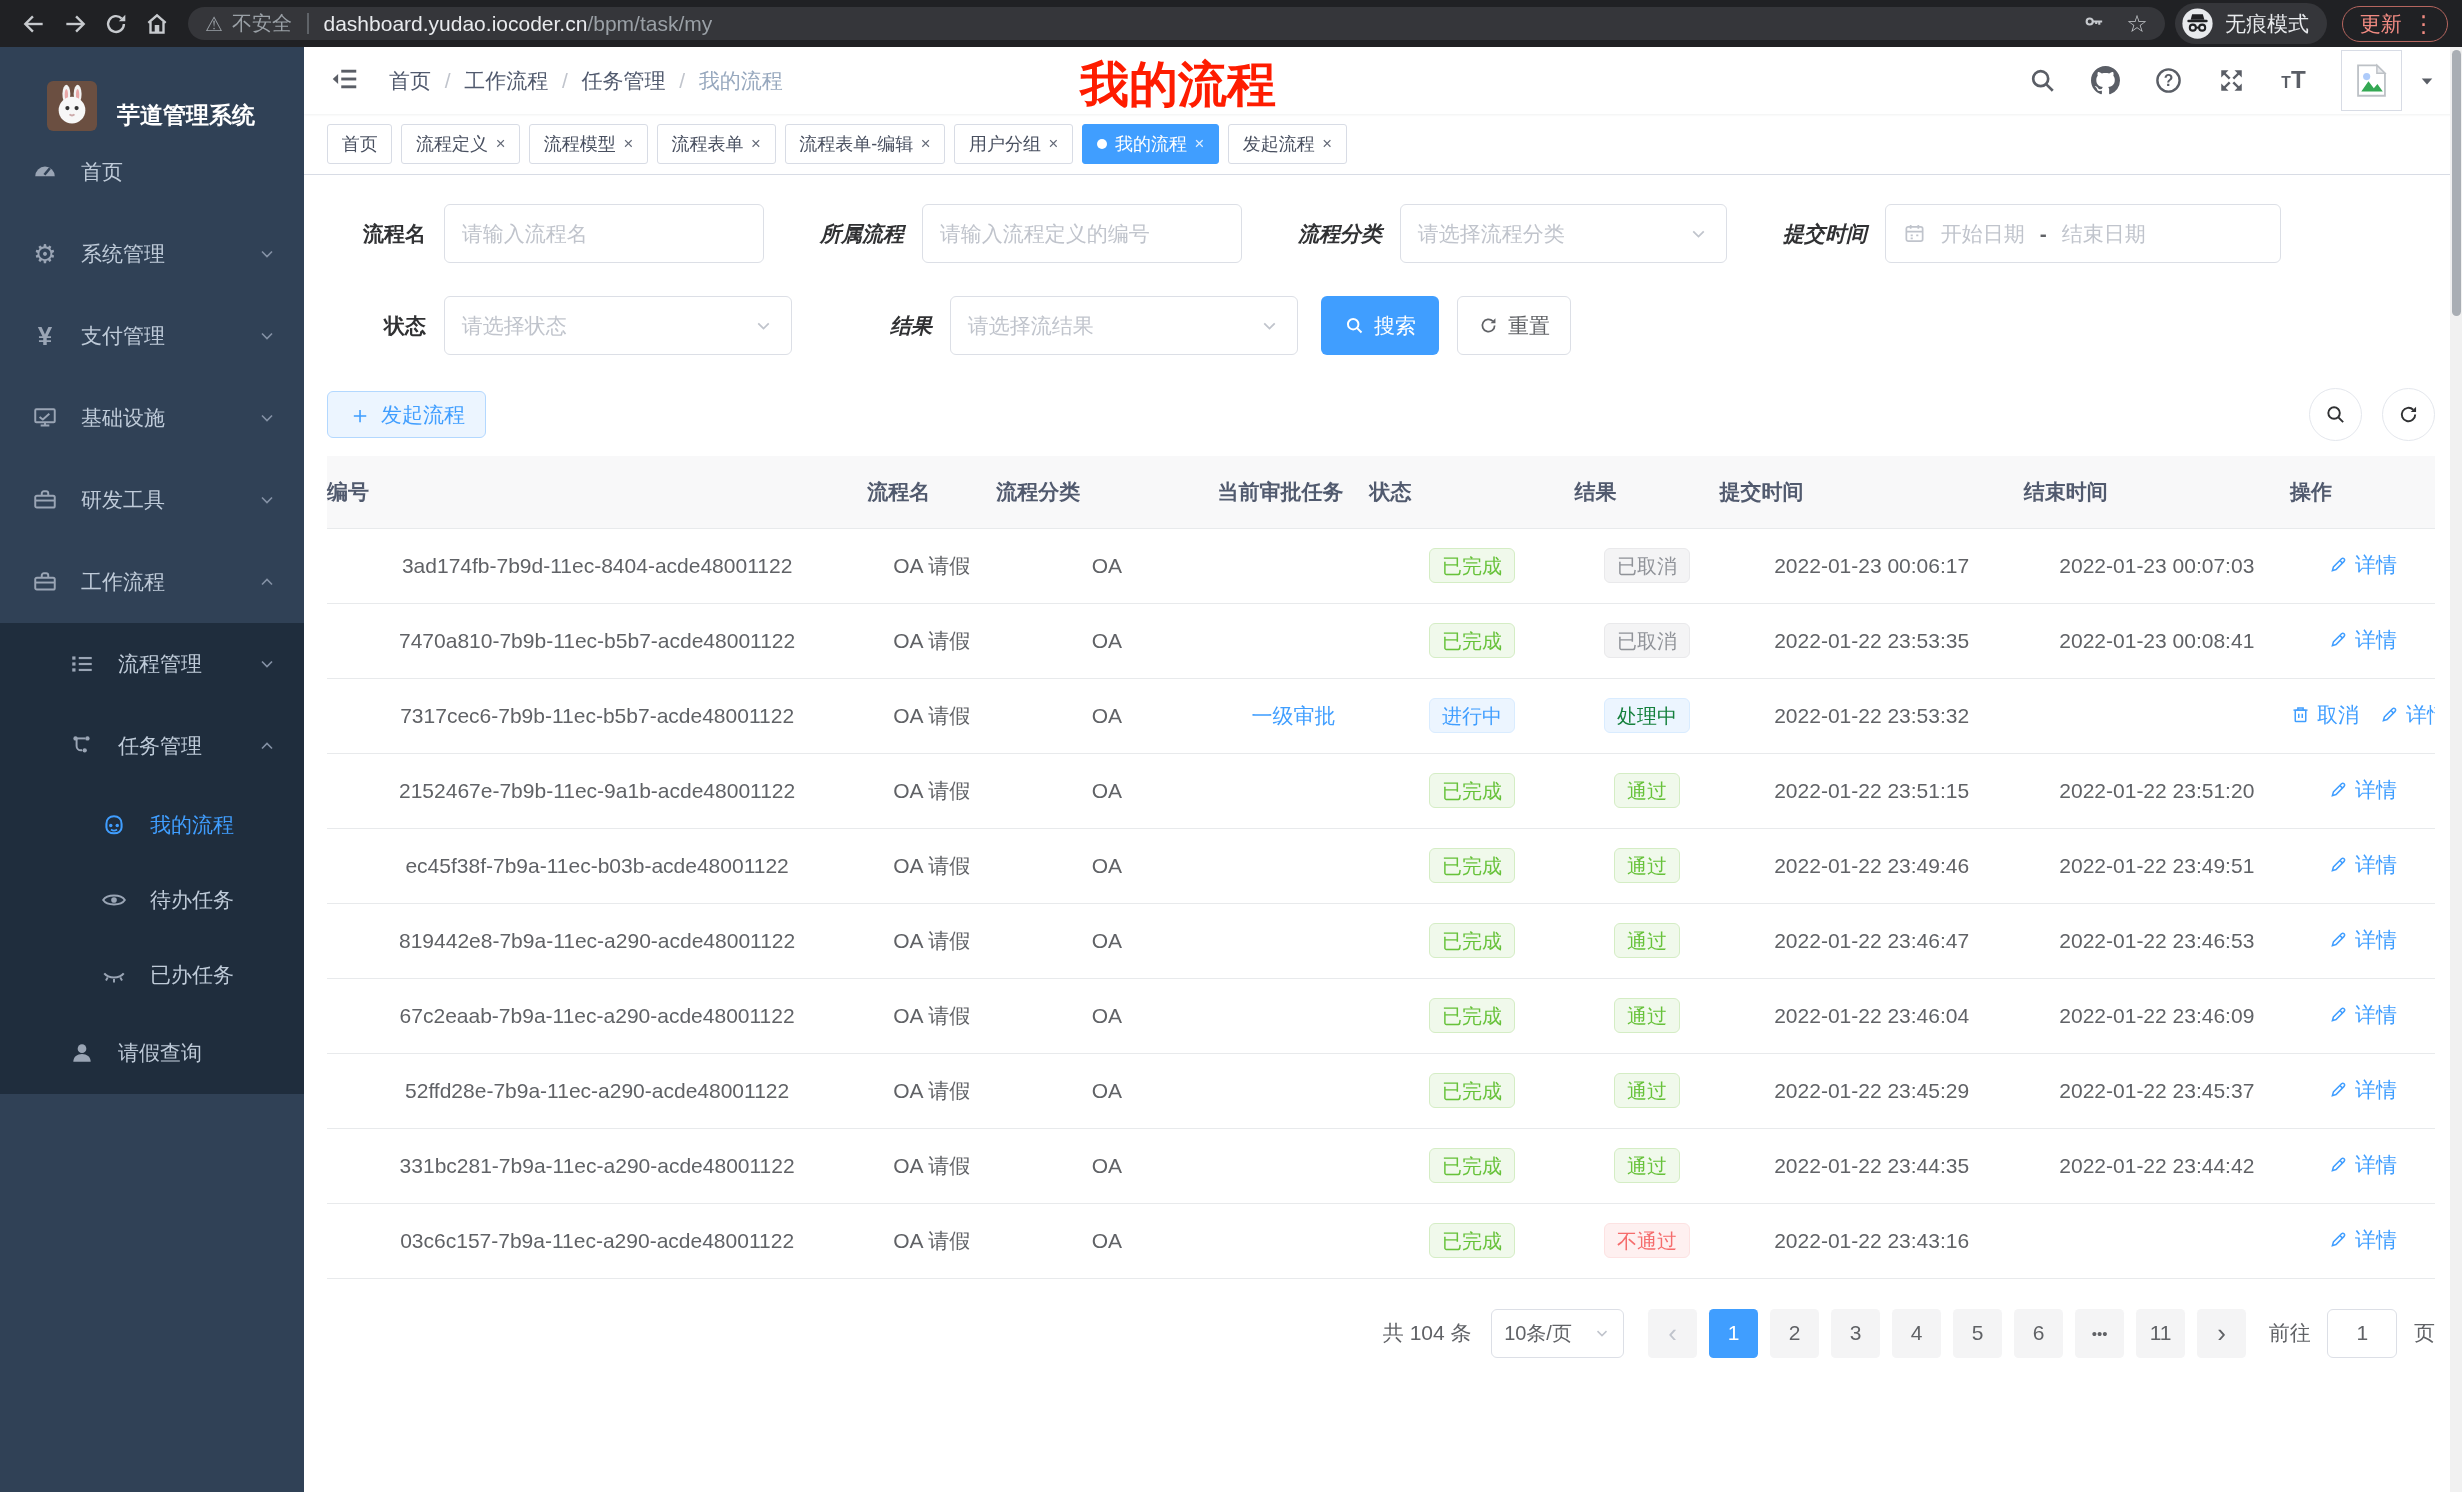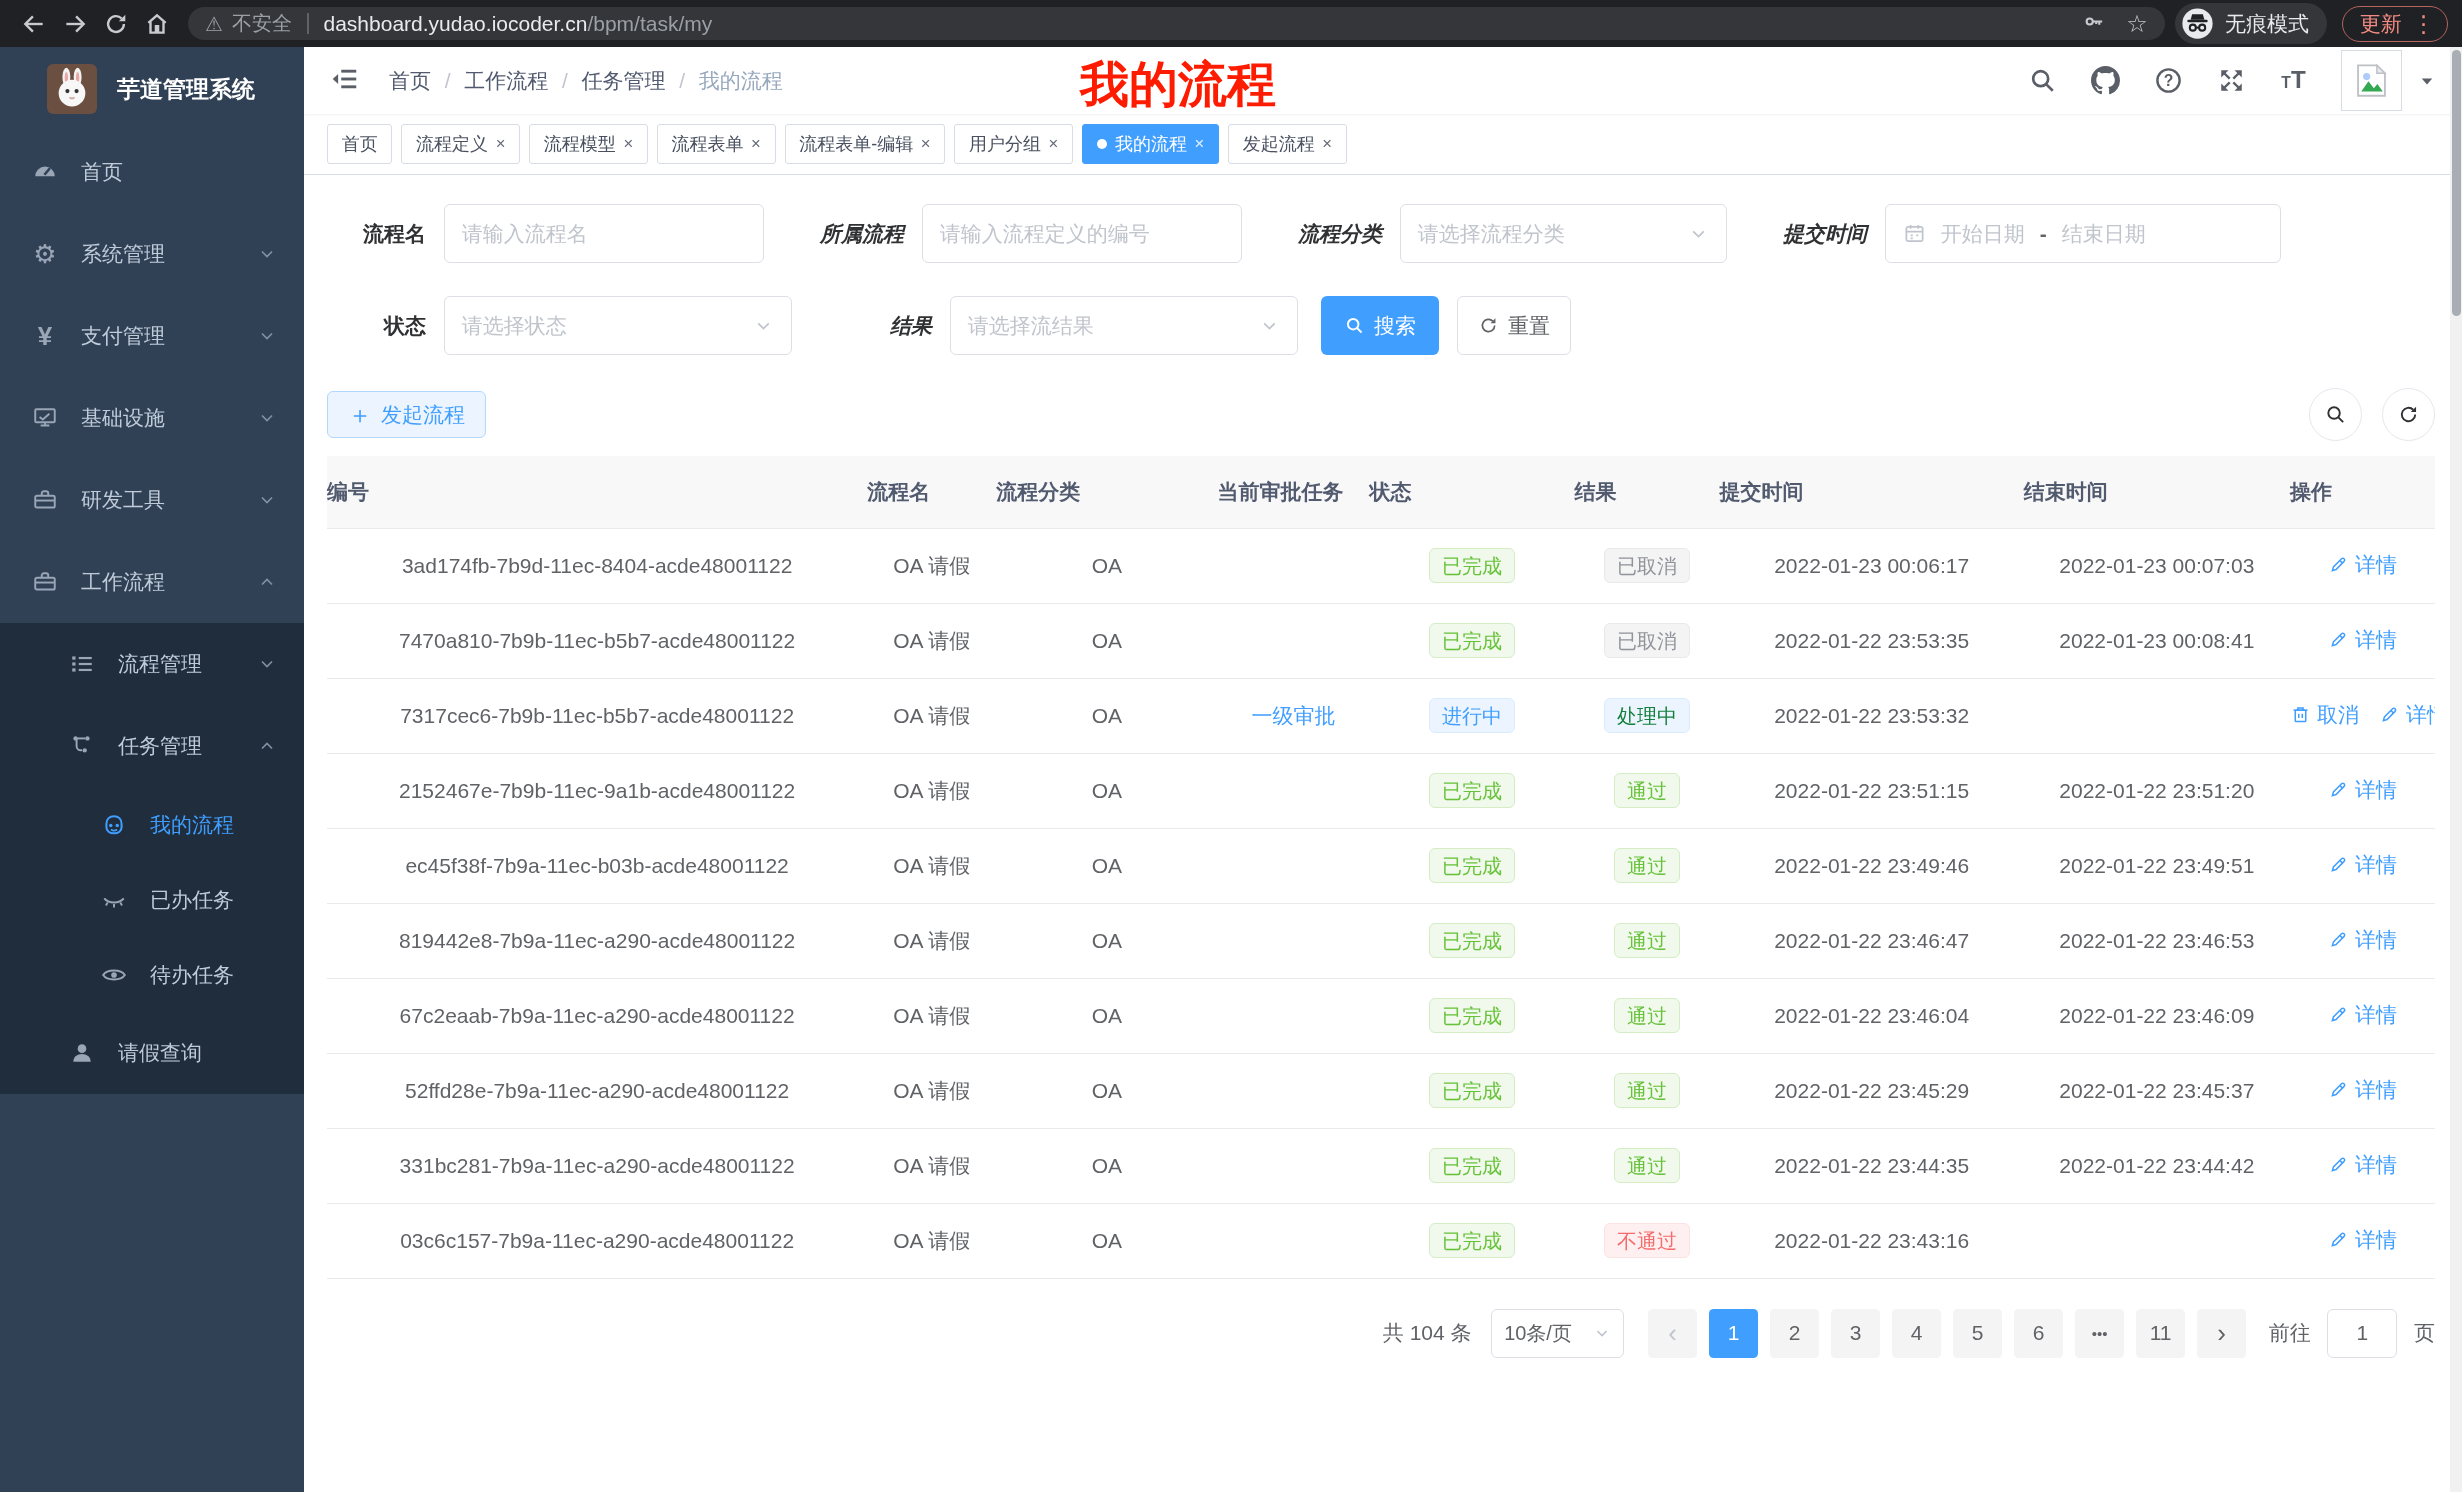--- a/index.html
+++ b/index.html
@@ -22,21 +22,21 @@
   .incog { display: flex; align-items: center; gap: 10.7px; background: #35363a; border-radius: 21px; padding: 3.8px 18px 3.8px 6px; color: #e8eaed; font-size: 21px; margin-right: 15px; flex-shrink: 0; }
   .incog svg { width: 33px; height: 33px; }
   .update-pill { display: flex; align-items: flex-end; gap: 10.7px; border: 1.5px solid #b5655e; border-radius: 20px; padding: 3px 12px 3px 16.7px; color: #f28b82; font-size: 21px; flex-shrink: 0; }
   .update-pill .dots { font-size: 23px; }
 
   
   .app { display: flex; height: 1446px; }
 
   
   .sidebar { width: 304px; flex-shrink: 0; background: #304156; overflow: hidden; }
-  .logo-row { height: 84px; display: flex; align-items: center; padding-left: 47px; gap: 20px; }
+  .logo-row { height: 84px; display: flex; align-items: flex-end; padding-left: 47px; gap: 20px; }
   .logo-img { width: 50px; height: 50px; border-radius: 4.6px; overflow: hidden; flex-shrink: 0; }
   .logo-img svg { width: 50px; height: 50px; display: block; }
   .logo-title { color: #fff; font-size: 23px; font-weight: 700; white-space: nowrap; }
   .menu-item { height: 82px; display: flex; align-items: center; padding: 0 27px 0 30px; color: #bfcbd9; font-size: 21px; cursor: pointer; }
   .menu-item.lvl2 { padding-left: 67px; }
   .menu-item.lvl3 { padding-left: 99px; height: 75px; }
   .menu-item.in-sub { background: #1f2d3d; }
   .menu-item .mi-icon { width: 30px; height: 30px; display: flex; align-items: center; justify-content: center; color: #9aa5b5; flex-shrink: 0; }
   .menu-item .mi-icon svg { width: 26px; height: 26px; }
   .menu-item .mi-icon .uni { font-size: 26px; line-height: 1; }
@@ -324,37 +324,37 @@
                 <path d="M5 11c0-4.5 3-7 7-7s7 2.5 7 7v3c0 3.4-3 5.6-7 5.6S5 17.4 5 14z" fill="none" stroke="currentColor" stroke-width="1.9"></path>
                 <circle cx="9" cy="12.5" r="1.6" fill="currentColor"></circle>
                 <circle cx="15" cy="12.5" r="1.6" fill="currentColor"></circle>
                 <path d="M9.2 16.2c1.9 1.3 3.7 1.3 5.6 0" stroke="currentColor" stroke-width="1.7" fill="none"></path>
               </svg>
             </span>
             <span class="mi-label">我的流程</span>
           </div>
           <div class="menu-item lvl3 in-sub">
             <span class="mi-icon">
+              <svg viewBox="0 0 24 24">
+                <path d="M2 12c3.5-5.5 16.5-5.5 20 0-3.5 5.5-16.5 5.5-20 0z" fill="none" stroke="currentColor" stroke-width="1.8"></path>
+                <circle cx="12" cy="12" r="2.6" fill="currentColor"></circle>
+              </svg>
+            </span>
+            <span class="mi-label">待办任务</span>
+          </div>
+          <div class="menu-item lvl3 in-sub">
+            <span class="mi-icon">
               <svg viewBox="0 0 24 24" fill="none" stroke="currentColor" stroke-width="1.8">
                 <path d="M3 10.5c4 5 14 5 18 0"></path>
                 <line x1="6.2" y1="14.2" x2="4.6" y2="17"></line>
                 <line x1="12" y1="15.8" x2="12" y2="19"></line>
                 <line x1="17.8" y1="14.2" x2="19.4" y2="17"></line>
               </svg>
             </span>
             <span class="mi-label">已办任务</span>
-          </div>
-          <div class="menu-item lvl3 in-sub">
-            <span class="mi-icon">
-              <svg viewBox="0 0 24 24">
-                <path d="M2 12c3.5-5.5 16.5-5.5 20 0-3.5 5.5-16.5 5.5-20 0z" fill="none" stroke="currentColor" stroke-width="1.8"></path>
-                <circle cx="12" cy="12" r="2.6" fill="currentColor"></circle>
-              </svg>
-            </span>
-            <span class="mi-label">待办任务</span>
           </div>
           <div class="menu-item lvl2 in-sub">
             <span class="mi-icon">
               <svg viewBox="0 0 24 24" fill="currentColor">
                 <circle cx="12" cy="8" r="4"></circle>
                 <path d="M4 20c0-4.4 3.6-7 8-7s8 2.6 8 7z"></path>
               </svg>
             </span>
             <span class="mi-label">请假查询</span>
           </div>

